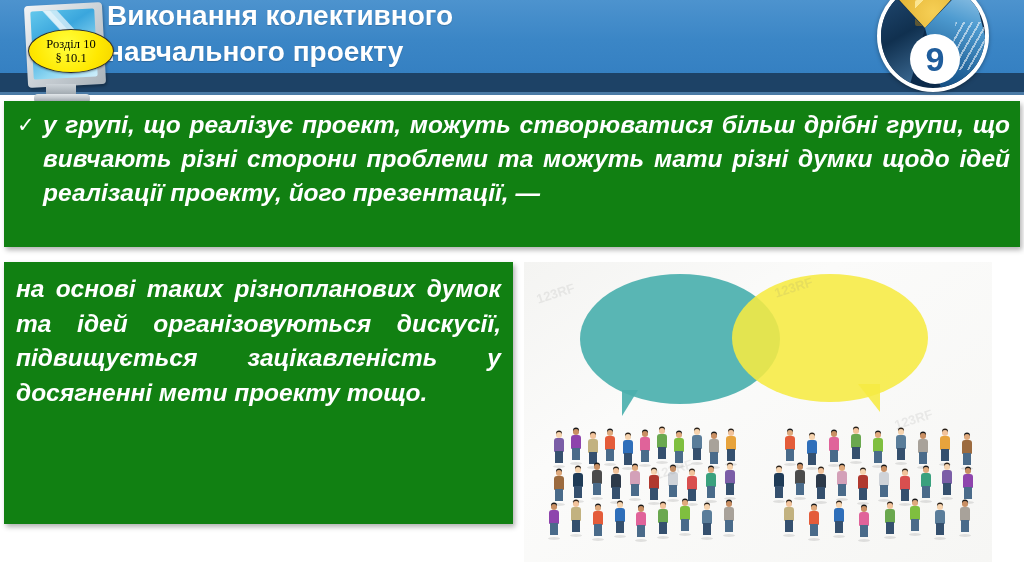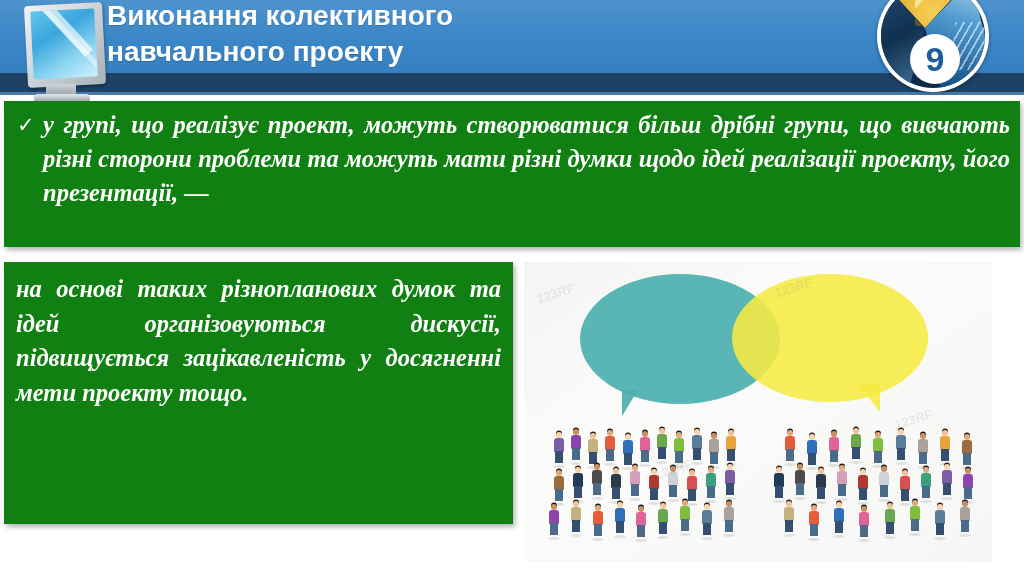--- a/index.html
+++ b/index.html
@@ -228,21 +228,20 @@
     font-size: 24.5px;
     font-weight: bold;
     font-style: italic;
     line-height: 34px;
     text-align: justify;
     text-align-last: left;
     color: #ffffff;
     -webkit-hyphens: none;
     hyphens: none;
     word-spacing: 0px;
-    font-family: Liberation Serif, serif;
   }
   .box-top .body-text { flex: 1 1 auto; }
   .box-bottom .body-text { font-size: 24.5px; line-height: 34.5px; }
 
   
   .illustration {
     position: absolute;
     left: 524px; top: 262px;
     width: 468px; height: 300px;
     background: linear-gradient(145deg, #f4f4f2 0%, #fbfbfa 35%, #f6f6f4 100%);
@@ -333,20 +332,24 @@
 </div>
 
 <div class="logo">
   <div class="logo-frame"></div>
   <div class="logo-screen">
     <div class="logo-gloss1"></div>
     <div class="logo-gloss2"></div>
   </div>
   <div class="logo-stand"></div>
   <div class="logo-base"></div>
+  <div class="logo-badge">
+    <span>Розділ 10</span>
+    <span>§ 10.1</span>
+  </div>
 </div>
 
 <div class="corner-badge">
   <div class="cb-inner">
     <div class="cb-seg cb-seg-photo"></div>
     <div class="cb-seg cb-seg-gold"></div>
     <div class="cb-seg cb-seg-tech"></div>
     <div class="cb-gold-blocks"></div>
     <div class="cb-tech-lines"></div>
     <div class="cb-number">9</div>

